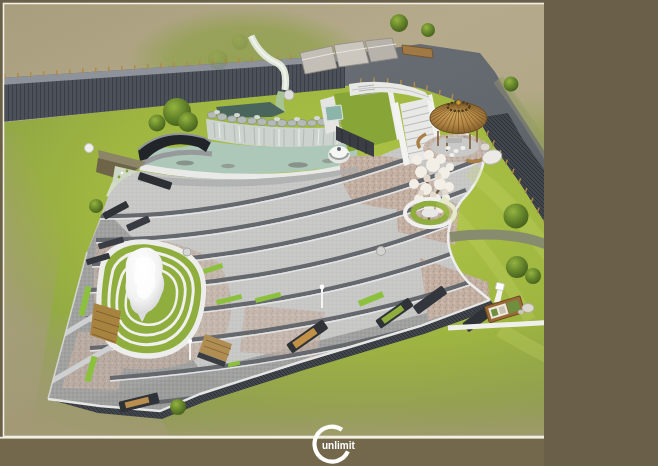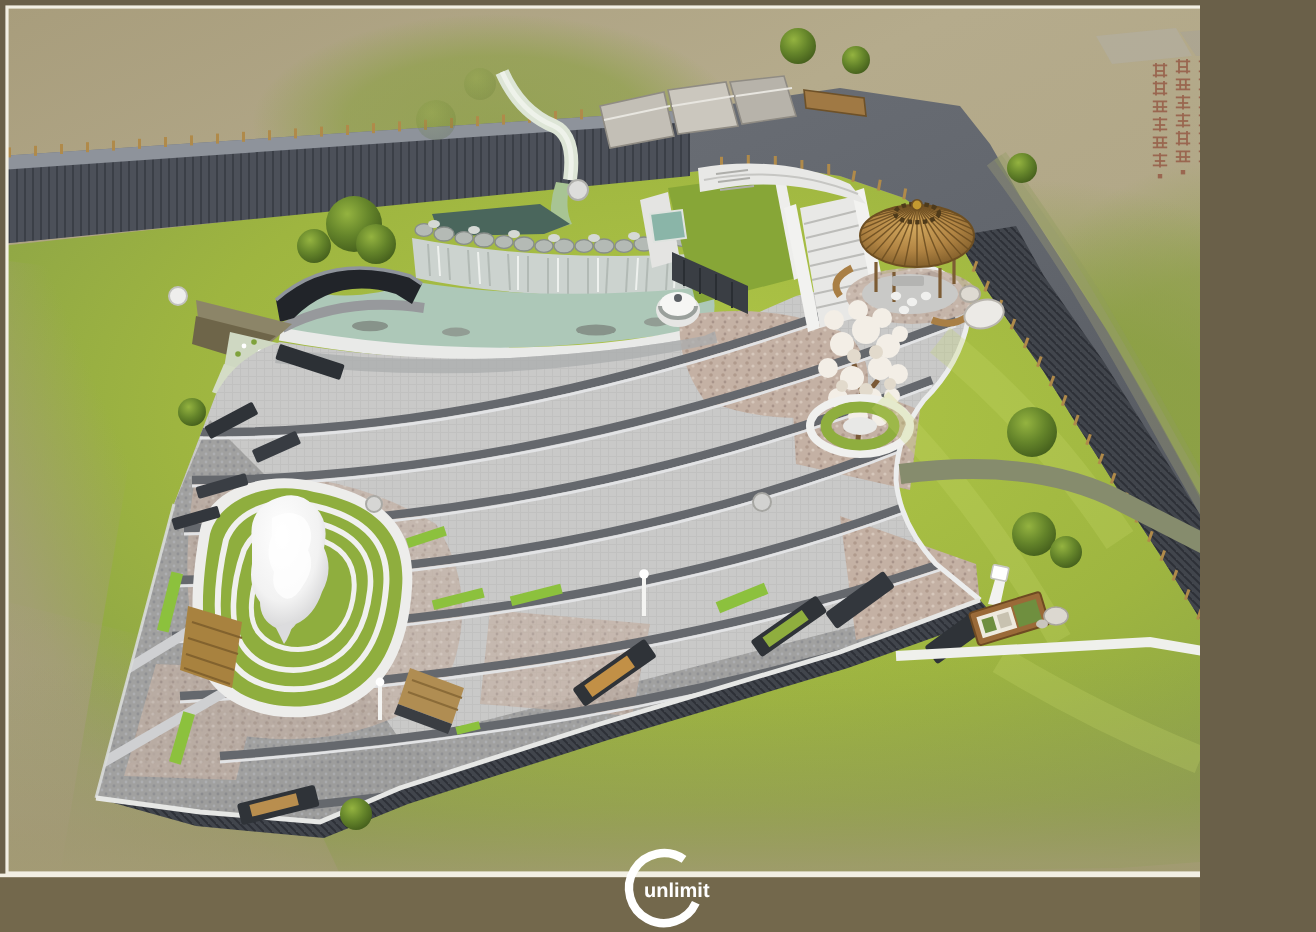--- a/index.html
+++ b/index.html
@@ -1,16 +1,16 @@
 <!DOCTYPE html>
 <html><head>
 <meta charset="utf-8">
 <style>
 html,body{margin:0;padding:0;background:#6a6049;}
-#poster{width:600px;height:466px;position:relative;overflow:hidden;font-family:"Liberation Sans",sans-serif;}
+#poster{width:544px;height:466px;position:relative;overflow:hidden;font-family:"Liberation Sans",sans-serif;}
 </style>
 </head>
 <body>
 <div id="poster">
 <svg width="658" height="466" viewBox="0 0 658 466" xmlns="http://www.w3.org/2000/svg">
 <defs>
   <linearGradient id="bgG" x1="0" y1="0" x2="0.7" y2="1">
     <stop offset="0" stop-color="#a89d7c"></stop>
     <stop offset="0.35" stop-color="#b5ab8c"></stop>
     <stop offset="0.7" stop-color="#b0a685"></stop>

